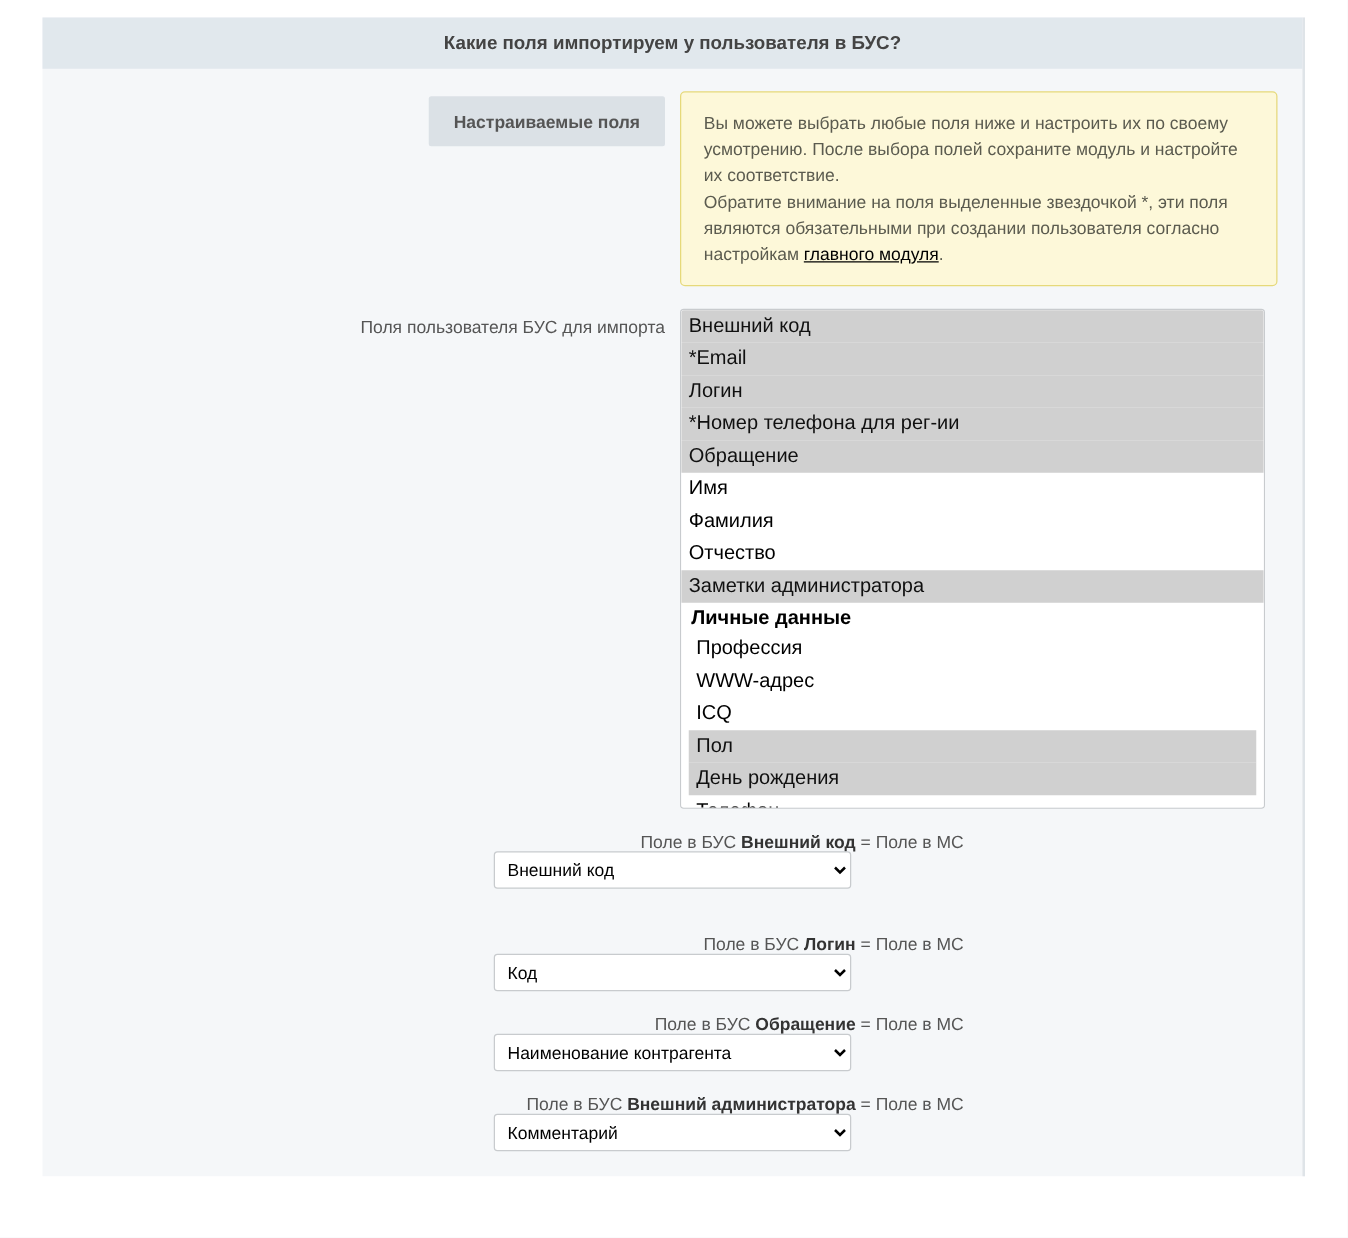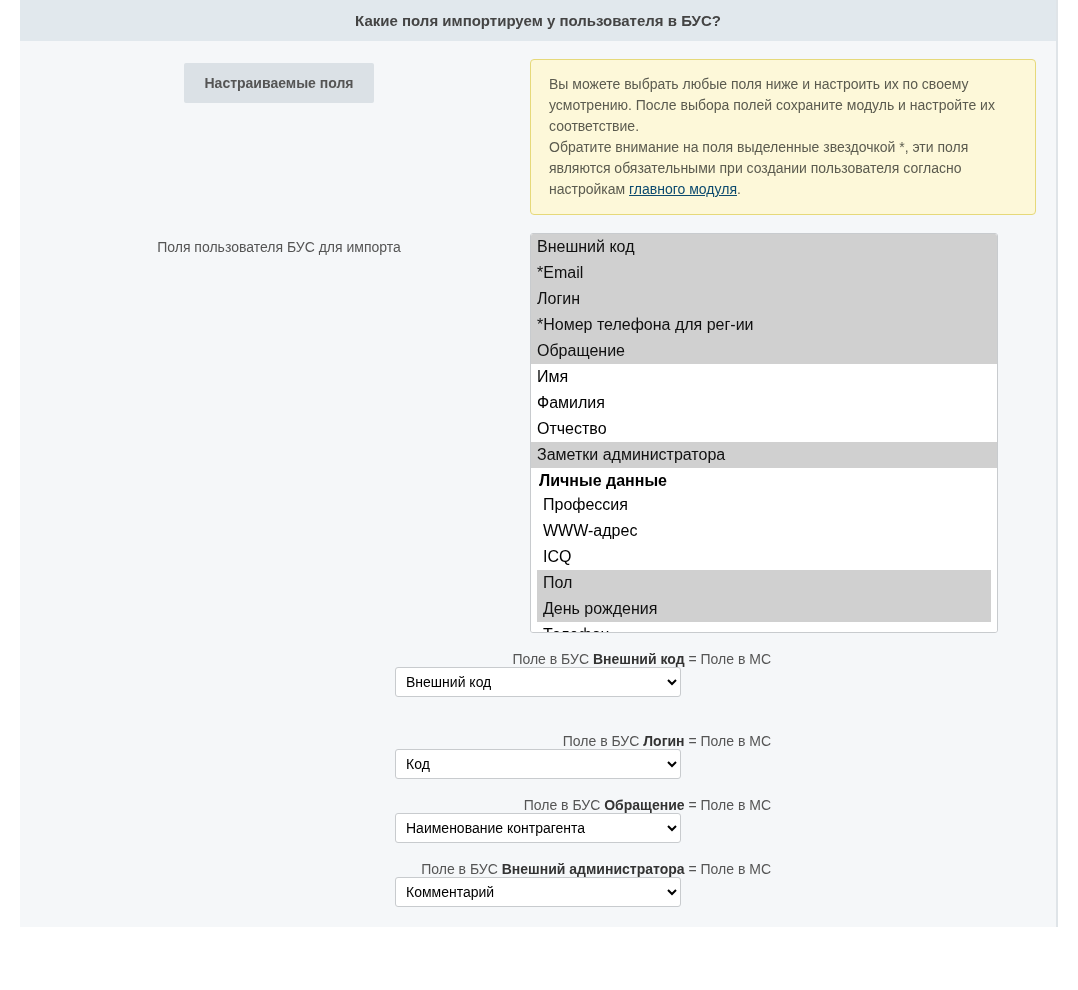--- a/index.html
+++ b/index.html
@@ -5,21 +5,21 @@
   * { box-sizing: border-box; }
   body {
     margin: 0;
     font-family: -apple-system, BlinkMacSystemFont, "Segoe UI", Arial, sans-serif;
     background: #fff;
     color: #333;
     font-size: 14px;
   }
   .outer {
     width: 1078px;
-    padding: 0;
+    padding: 14px;
   }
   .panel {
     margin: 0 20px;
     background: #f5f7f9;
     border-right: 2px solid #dfe4e8;
     padding-bottom: 20px;
   }
   .section-header {
     background: #e1e8ed;
     padding: 12px 20px;
@@ -29,21 +29,21 @@
     font-size: 15px;
   }
   .row {
     display: flex;
     align-items: flex-start;
     margin: 18px 0 0 0;
     padding: 0 20px;
   }
   .label-col {
     width: 490px;
-    text-align: center;
+    text-align: right;
     padding-right: 12px;
     padding-top: 6px;
     color: #555;
     flex-shrink: 0;
   }
   .value-col {
     flex: 1;
     min-width: 0;
   }
   .tag-btn {
@@ -57,21 +57,21 @@
   }
   .info-box {
     background: #fdf8d9;
     border: 1px solid #e6d97a;
     border-radius: 4px;
     padding: 14px 18px;
     color: #5b5b4f;
     line-height: 1.5;
   }
   .info-box a {
-    color: #0c4a6e;
+    color: #000000;
     margin-top: 12px;
   }
   select.multi {
     width: 468px;
     height: 400px;
     font-size: 16px;
     border: 1px solid #c8cbce;
     border-radius: 3px;
     background: #fff;
     overflow-y: scroll;

